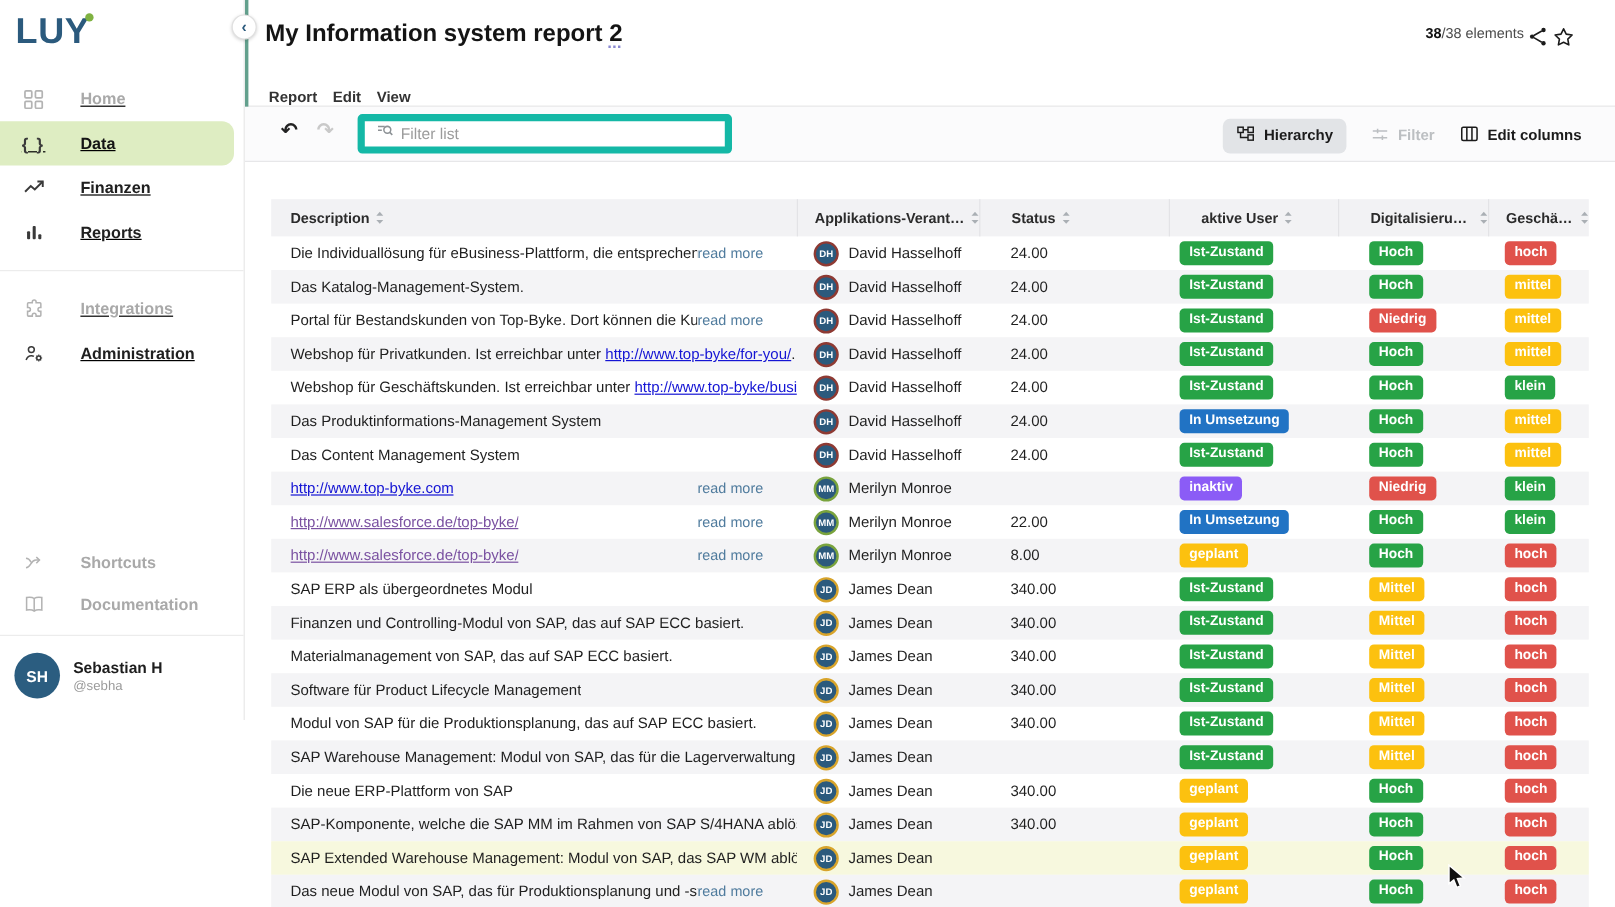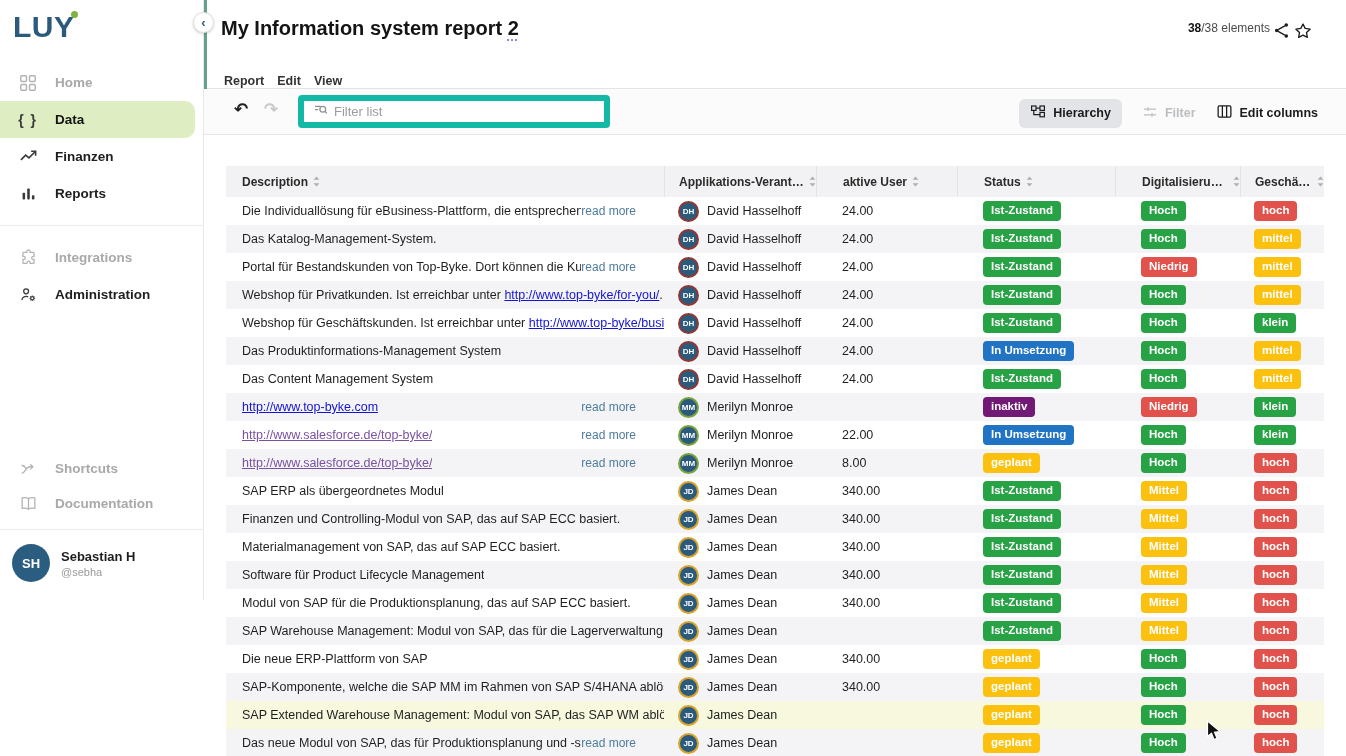--- a/index.html
+++ b/index.html
@@ -1,29 +1,29 @@
 <!DOCTYPE html>
 <html><head>
 <meta charset="utf-8">
 <style>
   * { margin:0; padding:0; box-sizing:border-box; }
   html,body { width:1346px; height:756px; overflow:hidden; background:#fff;
     font-family:"Liberation Sans","DejaVu Sans",sans-serif; }
 
   
   .sidebar { position:absolute; left:0; top:0; width:204px; height:600px;
-    background:#fff; border-right:1px solid #e8e8e8; z-index:5; }
+    background:#fff; border-right:1px solid #e8e8e8; z-index:5;text-decoration:underline; }
   .logo { position:absolute; top:10px; left:13px; font-size:30px; font-weight:700;
     color:#2b5a7d; letter-spacing:.5px; }
   .logo .dot { position:absolute; width:7px; height:7px; border-radius:50%;
     background:#7fb241; top:1px; right:-3px; }
   .logo .ywrap { position:relative; }
   .nav { margin-top:64px; }
   .nav-item { height:37px; display:flex; align-items:center; padding-left:17px;
-    gap:16px; font-size:13.5px; font-weight:600; color:#202020; cursor:default; }
+    gap:28px; font-size:13.5px; font-weight:600; color:#202020; cursor:default; }
   .nav-item .ic { width:22px; display:flex; justify-content:center; color:#3a3a3a; }
   .nav-item.active { background:#deedc2; border-radius:0 10px 10px 0; margin-right:8px; color:#141414; }
   .nav-item.disabled { color:#a9a9a9; }
   .nav-item.disabled .ic { color:#b3b3b3; }
   .nav-divider { height:1px; background:#ececec; margin:13px 0; }
   .side-footer { position:absolute; bottom:0; left:0; right:0; }
   .side-footer .nav-item { height:35px; }
   .profile { display:flex; align-items:center; gap:11px; padding:14px 12px 18px;
     border-top:1px solid #ececec; margin-top:8px; }
   .pf-avatar { width:38px; height:38px; border-radius:50%; background:#2b5d80;
@@ -276,38 +276,38 @@
         </div>
         <div class="th c1">
           <span class="lbl">Applikations-Verantwortlicher</span>
           <span class="sorticon">
             <svg width="7" height="11" viewBox="0 0 7 11" fill="#aaafb4">
               <path d="M3.5 0.5L6.4 3.7H.6z"></path>
               <path d="M3.5 10.5L.6 7.3h5.8z"></path>
             </svg>
           </span>
         </div>
+        <div class="th c3">
+          <span class="lbl">Status</span>
+          <span class="sorticon">
+            <svg width="7" height="11" viewBox="0 0 7 11" fill="#aaafb4">
+              <path d="M3.5 0.5L6.4 3.7H.6z"></path>
+              <path d="M3.5 10.5L.6 7.3h5.8z"></path>
+            </svg>
+          </span>
+        </div>
         <div class="th c2">
           <span class="lbl">aktive User</span>
           <span class="sorticon">
             <svg width="7" height="11" viewBox="0 0 7 11" fill="#aaafb4">
               <path d="M3.5 0.5L6.4 3.7H.6z"></path>
               <path d="M3.5 10.5L.6 7.3h5.8z"></path>
             </svg>
           </span>
         </div>
-        <div class="th c3">
-          <span class="lbl">Status</span>
-          <span class="sorticon">
-            <svg width="7" height="11" viewBox="0 0 7 11" fill="#aaafb4">
-              <path d="M3.5 0.5L6.4 3.7H.6z"></path>
-              <path d="M3.5 10.5L.6 7.3h5.8z"></path>
-            </svg>
-          </span>
-        </div>
         <div class="th c4">
           <span class="lbl">Digitalisierungsgrad</span>
           <span class="sorticon">
             <svg width="7" height="11" viewBox="0 0 7 11" fill="#aaafb4">
               <path d="M3.5 0.5L6.4 3.7H.6z"></path>
               <path d="M3.5 10.5L.6 7.3h5.8z"></path>
             </svg>
           </span>
         </div>
         <div class="th c5">
@@ -460,21 +460,21 @@
           <div class="cell c0">
             <span class="desc-txt"><a class="dlink" href="#">http://www.top-byke.com</a></span>
             <span class="read-more">read more</span>
           </div>
           <div class="cell c1">
             <span class="avatar" style="border-color: rgb(121, 163, 61); background: rgb(43, 90, 125);">MM</span>
             <span>Merilyn Monroe</span>
           </div>
           <div class="cell c2"></div>
           <div class="cell c3">
-            <span class="badge" style="background: #701a75;">inaktiv</span>
+            <span class="badge" style="background: #8b5cf6;">inaktiv</span>
           </div>
           <div class="cell c4">
             <span class="badge" style="background: rgb(224, 82, 75);">Niedrig</span>
           </div>
           <div class="cell c5">
             <span class="badge" style="background: rgb(39, 163, 70);">klein</span>
           </div>
         </div>
         <div class="trow">
           <div class="cell c0">

